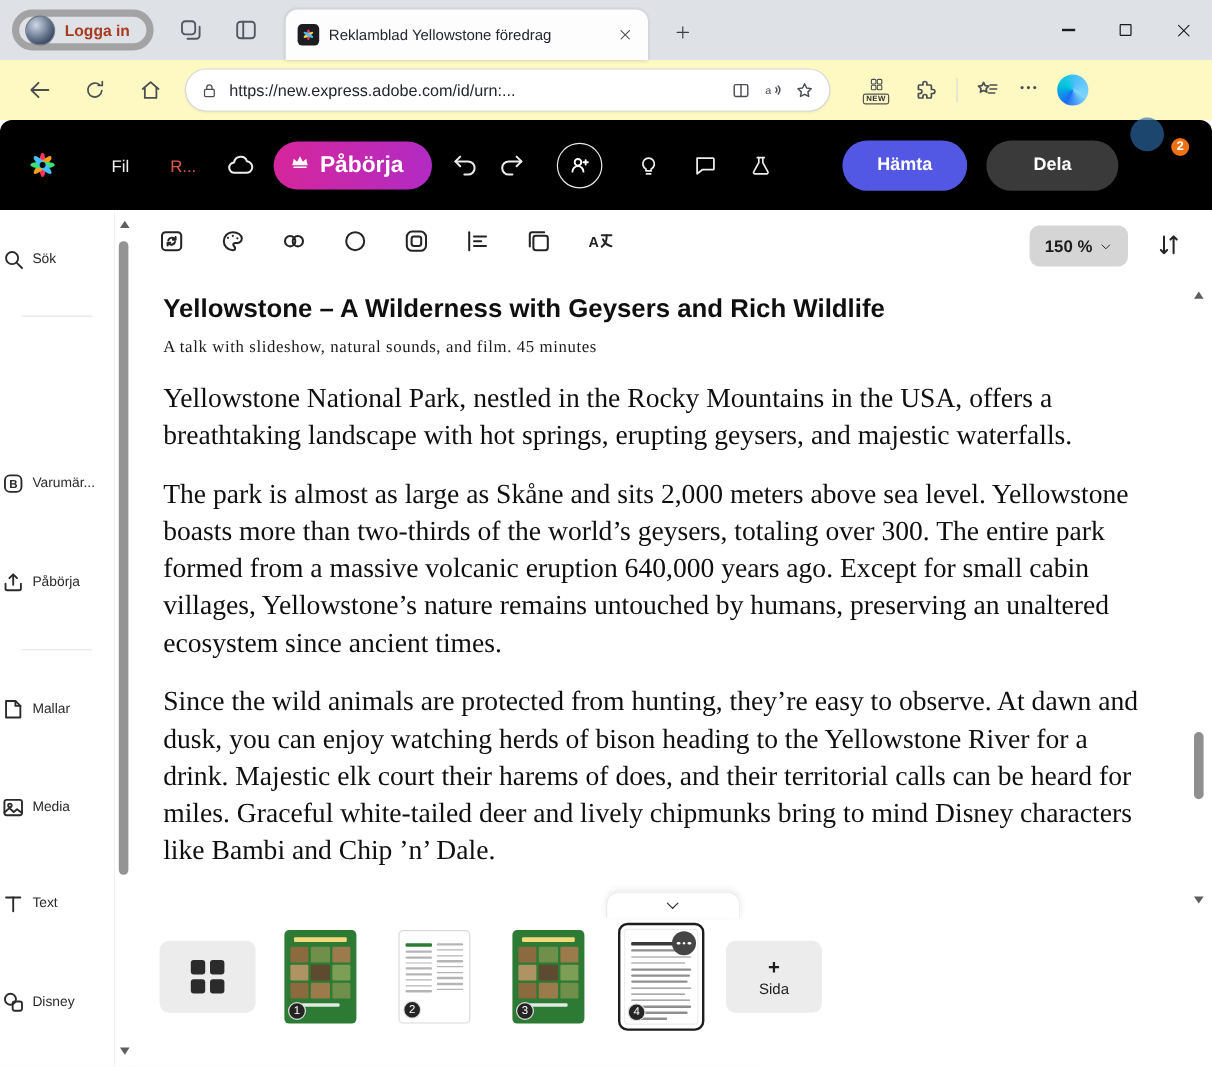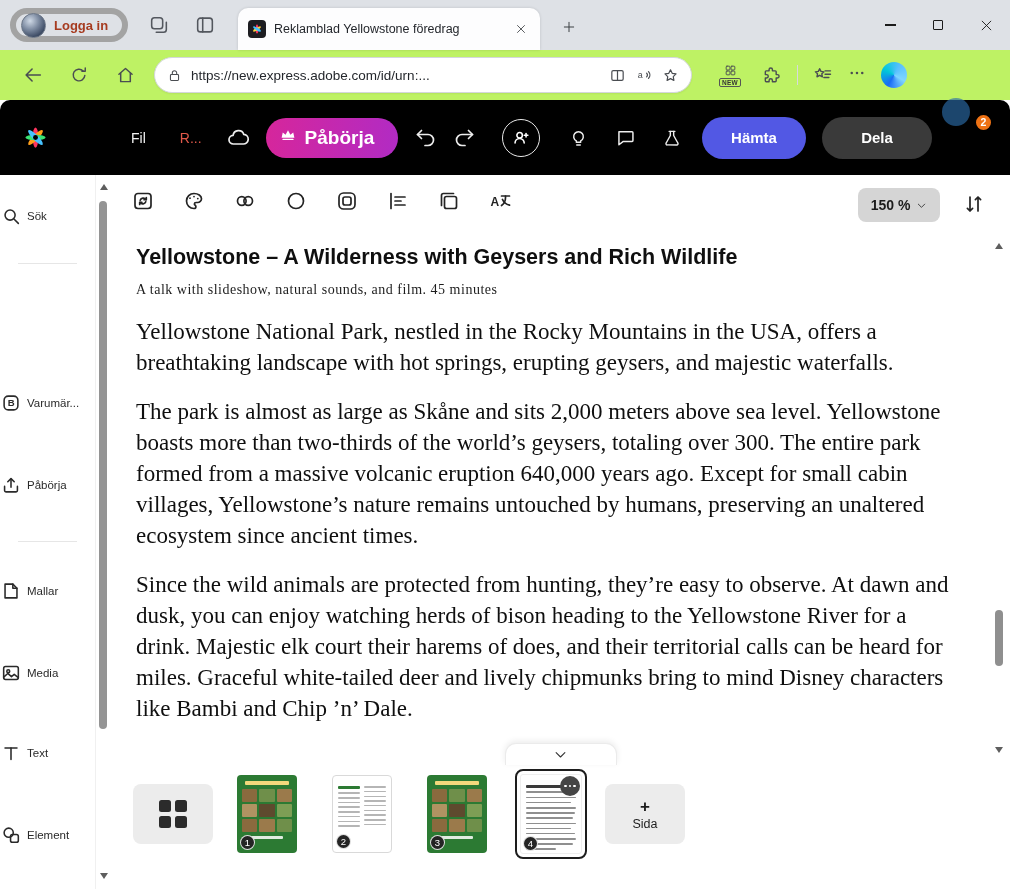--- a/index.html
+++ b/index.html
@@ -16,36 +16,36 @@
   .tab-favicon{width:18px;height:18px;border-radius:4px;background:#1d1d21;display:flex;align-items:center;justify-content:center;flex:0 0 auto;}
   .tab-title{flex:1;font-size:12.5px;color:#24272c;white-space:nowrap;overflow:hidden;text-overflow:ellipsis;}
   .tab-close{color:#3c4043;width:18px;height:18px;display:flex;align-items:center;justify-content:center;border-radius:4px;}
   .newtab-btn{position:absolute;left:556px;top:14px;width:26px;height:26px;color:#3c4043;display:flex;align-items:center;justify-content:center;border-radius:50%;}
   .win-controls{position:absolute;right:0;top:0;height:50px;display:flex;}
   .win-btn{width:48px;height:100%;display:flex;align-items:center;justify-content:center;color:#1b1b1b;}
   .g-min{width:11px;height:1.5px;background:#1b1b1b;}
   .g-max{width:10px;height:10px;border:1.2px solid #1b1b1b;border-radius:1px;}
 
   
-  .navbar{height:50px;background:#bef264;display:flex;align-items:center;padding:0 16px;}
+  .navbar{height:50px;background:#fef9c3;display:flex;align-items:center;padding:0 16px;}
   .nav-btn{width:34px;height:34px;display:flex;align-items:center;justify-content:center;color:#4a4d52;margin-right:12px;border-radius:6px;}
   .url-pill{width:538px;height:36px;border:1px solid #d4d7dc;border-radius:18px;display:flex;align-items:center;padding:0 12px;gap:9px;background:#fff;box-shadow:0 1px 2px rgba(0,0,0,.06);margin:0 6px 0 0;}
   .url-text{flex:1;font-size:13.5px;color:#24272c;white-space:nowrap;overflow:hidden;}
   .pill-icon{color:#4a4d52;display:flex;}
   .nav-right-btn{height:38px;display:flex;align-items:center;justify-content:center;color:#4a4d52;margin-left:15px;border-radius:6px;}
   .new-ext{flex-direction:column;gap:1px;width:34px;}
   .new-ext-label{font-size:6.5px;font-weight:bold;color:#333;border:1px solid #555;padding:0 2px;border-radius:2px;letter-spacing:.3px;}
   .nav-divider{width:1px;height:20px;background:#d7dadd;margin-left:15px;}
   .copilot{width:26px;height:26px;border-radius:50%;background:conic-gradient(from 210deg,#1a6cf5,#00c7d8,#57c0ff,#7fd5ff,#1a6cf5);}
 
   
   .app-header{height:75px;background:#000;border-radius:10px 10px 0 0;display:flex;align-items:center;padding:0 22px;color:#fff;}
   .logo-btn{display:flex;margin-right:44px;}
   .menu-item{font-size:14px;color:#f2f2f2;cursor:pointer;}
-  .menu-fil{margin-right:34px;margin-left:38px;}
+  .menu-fil{margin-right:34px;}
   .menu-trunc{color:#e2594a;margin-right:24px;}
   .hdr-icon-btn{display:flex;align-items:center;justify-content:center;color:#ededed;}
   .cloud-m{margin-right:16px;}
   .premium-btn{height:40px;width:132px;border-radius:20px;background:linear-gradient(95deg,#d6269b 0%,#b12bc4 100%);display:flex;align-items:center;gap:8px;padding:0 13px;font-size:19px;font-weight:bold;color:#fff;overflow:hidden;white-space:nowrap;cursor:pointer;}
   .undo-m{margin-left:16px;} .redo-m{margin-left:14px;}
   .invite-btn{width:38px;height:38px;border-radius:50%;border:1.6px solid #e9e9e9;display:flex;align-items:center;justify-content:center;color:#fff;margin-left:26px;}
   .bulb-m{margin-left:28px;} .comment-m{margin-left:26px;} .flask-m{margin-left:26px;}
   .hamta-btn{height:42px;width:104px;border-radius:21px;background:#5258e4;color:#fff;font-weight:bold;font-size:15px;display:flex;align-items:center;justify-content:center;margin-left:auto;cursor:pointer;}
   .dela-btn{height:42px;width:110px;border-radius:21px;background:#3a3a3a;color:#fff;font-weight:bold;font-size:15px;display:flex;align-items:center;justify-content:center;margin-left:16px;cursor:pointer;}
   .avatar-wrap{position:relative;margin-left:16px;width:40px;height:40px;}
@@ -432,21 +432,21 @@
           </span>
         <span class="sb-label">Text</span>
       </div>
       <div class="sb-item sb8">
         <span>
             <svg class="s" width="22" height="22" viewBox="0 0 24 24">
               <circle cx="9.5" cy="9.5" r="5"></circle>
               <rect x="11.5" y="11.5" width="8.5" height="8.5" rx="2"></rect>
             </svg>
           </span>
-        <span class="sb-label">Element</span>
+        <span class="sb-label">Disney</span>
       </div>
     </div>
 
     <div class="vscroll">
       <span class="vs-arrow tri-up" style="top:9px"></span>
       <span class="vs-thumb"></span>
       <span class="vs-arrow tri-down" style="bottom:10px"></span>
     </div>
 
     <div class="content-col">

